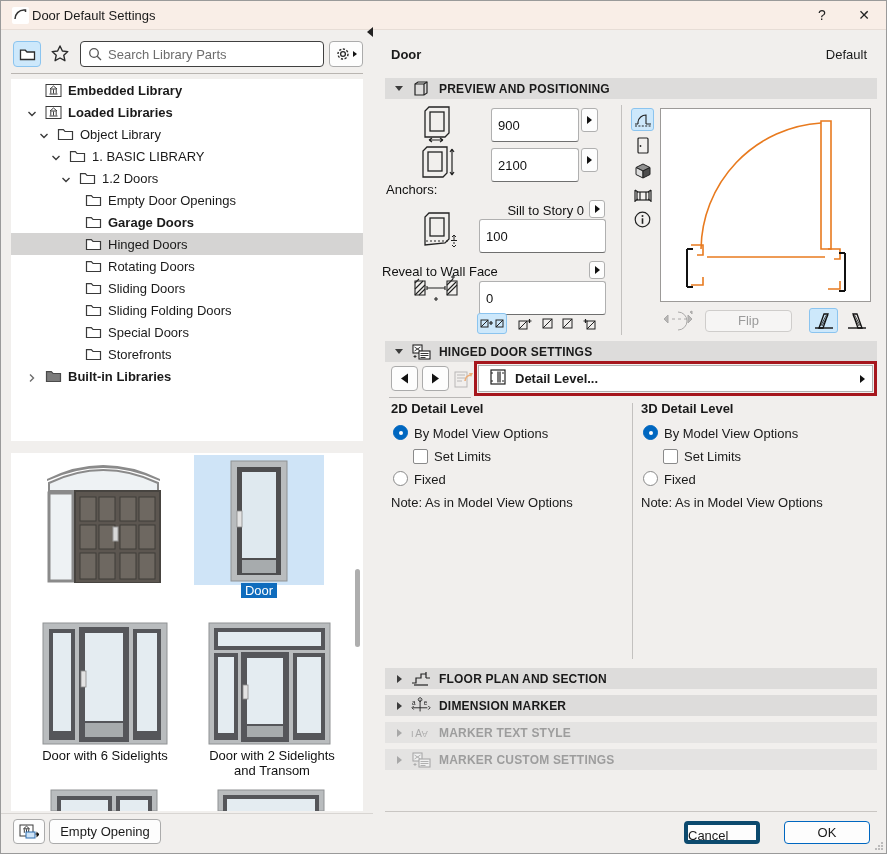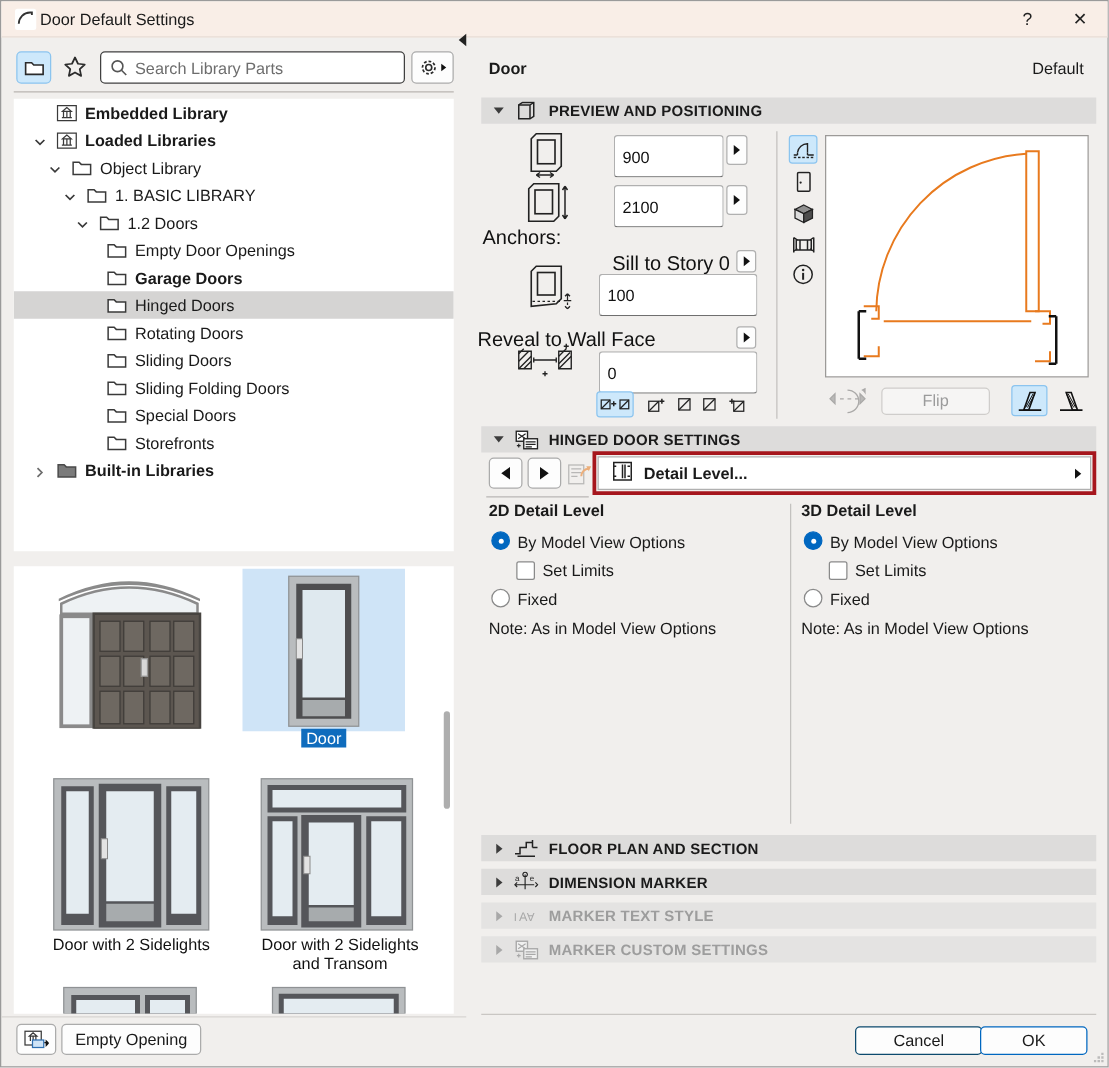--- a/index.html
+++ b/index.html
@@ -50,21 +50,21 @@
   .sec-hdr .tri-r { width:0; height:0; border-top:4px solid transparent; border-bottom:4px solid transparent; border-left:5px solid #3c3c3c; margin:0 9px 0 12px; }
   .sec-hdr .sicon { width:20px; height:16px; margin-right:8px; display:flex; align-items:center; justify-content:center; }
   .sec-hdr .stitle { font-weight:bold; font-size:12px; letter-spacing:.2px; }
   .sec-hdr.disabled { background:#e4e3e2; }
   .sec-hdr.disabled .stitle { color:#9d9d9d; }
   .sec-hdr.disabled .tri-r { border-left-color:#a8a8a8; }
 
   .field { position:absolute; height:24px; background:#fff; border:1px solid #b0b0b0; border-bottom-color:#6f6f6f; border-radius:3px; font-size:13px; font-family:"Liberation Sans",sans-serif; padding:16px 6px; color:#111; outline:none; }
   .spin-btn { position:absolute; width:17px; height:24px; background:#fdfdfd; border:1px solid #b0b0b0; border-radius:3px; display:flex; align-items:center; justify-content:center; }
   .mini-arrow { width:0; height:0; border-top:4px solid transparent; border-bottom:4px solid transparent; border-left:5px solid #111; }
-  .flabel { position:absolute; font-size:16px; color:#111; }
+  .flabel { position:absolute; font-size:13px; color:#111; }
   .ficon { position:absolute; }
 
   .vsep { position:absolute; width:1px; background:#c3c1bf; }
 
   .pv-btn { position:absolute; left:630px; width:23px; height:23px; border-radius:3px; display:flex; align-items:center; justify-content:center; }
   .pv-btn.selected { background:#cde8fb; border:1px solid #8bc4ef; }
   .preview-box { position:absolute; left:659px; top:107px; width:211px; height:194px; background:#fff; border:1px solid #9c9a98; }
 
   .flip-btn { position:absolute; left:704px; top:309px; width:87px; height:22px; background:#f6f5f4; border:1px solid #cfcdcb; border-radius:4px; color:#9b9b9b; text-align:center; line-height:20px; font-size:13px; }
   .swing-btn { position:absolute; top:307px; width:29px; height:25px; border-radius:3px; display:flex; align-items:center; justify-content:center; }
@@ -82,21 +82,21 @@
 
   .col-title { position:absolute; font-weight:bold; font-size:13px; }
   .radio { position:absolute; width:15px; height:15px; border-radius:50%; border:1px solid #8a8a8a; background:#fff; }
   .radio.on { background:#0067c0; border-color:#0067c0; }
   .radio.on::after { content:""; position:absolute; left:4.5px; top:4.5px; width:4px; height:4px; border-radius:50%; background:#fff; }
   .checkbox { position:absolute; width:15px; height:15px; border:1px solid #8a8a8a; border-radius:2px; background:#fff; }
   .opt-label { position:absolute; font-size:13px; }
   .note { position:absolute; font-size:13px; }
 
   .footer-divider { position:absolute; left:384px; top:810px; width:492px; height:1px; background:#c9c6c3; }
-  .btn-cancel { position:absolute; left:683px; top:820px; width:102px; height:23px; background:#fdfdfd; border:1px solid #0c4a6e; border-radius:4px; font-size:13px; text-align:center; line-height:21px; }
+  .btn-cancel { position:absolute; left:683px; top:820px; width:76px; height:23px; background:#fdfdfd; border:4px solid #0c4a6e; border-radius:4px; font-size:13px; line-height:21px; }
   .btn-ok { position:absolute; left:783px; top:820px; width:86px; height:23px; background:#fdfdfd; border:1px solid #0067c0; border-radius:4px; font-size:13px; text-align:center; line-height:21px; }
   .resize-grip { position:absolute; right:3px; bottom:3px; width:8px; height:8px; opacity:.6; }
 </style>
 </head>
 <body>
 
 <div class="dialog">
 
   <div class="titlebar">
     <span class="tb-icon">
@@ -286,21 +286,21 @@
         <rect x="8" y="8" width="26" height="111" fill="#55565a"></rect>
         <rect x="12" y="12" width="18" height="98" fill="#e4ecf1"></rect>
         <rect x="38" y="6" width="50" height="115" fill="#55565a"></rect>
         <rect x="44" y="12" width="38" height="88" fill="#e4ecf1"></rect>
         <rect x="44" y="102" width="38" height="14" fill="#a7abad"></rect>
         <rect x="40" y="50" width="5" height="16" fill="#e3e3e3" stroke="#8a8a8a" stroke-width="0.8"></rect>
         <rect x="92" y="8" width="28" height="111" fill="#55565a"></rect>
         <rect x="96" y="12" width="20" height="98" fill="#e4ecf1"></rect>
       </svg>
     </div>
-    <div class="thumb-caption" style="left:10px; top:295px; width:168px;">Door with 2 Sidelights</div>
+    <div class="thumb-caption" style="left:10px; top:295px; width:168px;">Door with 6 Sidelights</div>
 
     <div style="position:absolute; left:196px; top:168px;">
       <svg width="125" height="125" viewBox="0 0 125 125">
         <rect x="2" y="2" width="121" height="121" fill="#b9bcbe" stroke="#8f9294"></rect>
         <rect x="7" y="7" width="111" height="22" fill="#55565a"></rect>
         <rect x="11" y="11" width="103" height="14" fill="#e4ecf1"></rect>
         <rect x="7" y="32" width="24" height="87" fill="#55565a"></rect>
         <rect x="11" y="36" width="16" height="76" fill="#e4ecf1"></rect>
         <rect x="34" y="31" width="48" height="90" fill="#55565a"></rect>
         <rect x="40" y="37" width="36" height="66" fill="#e4ecf1"></rect>

